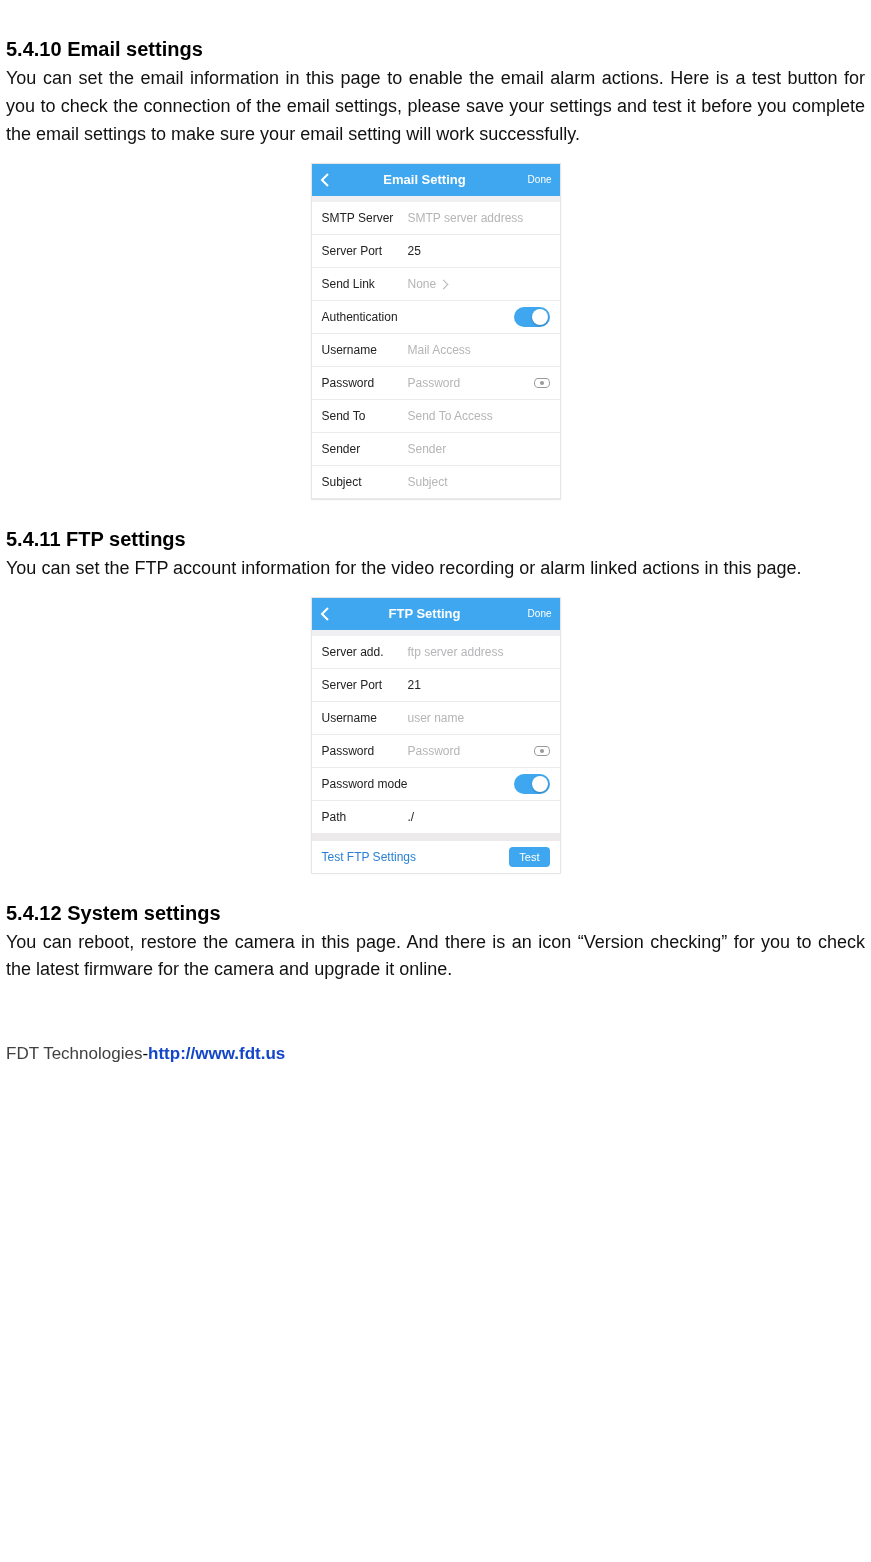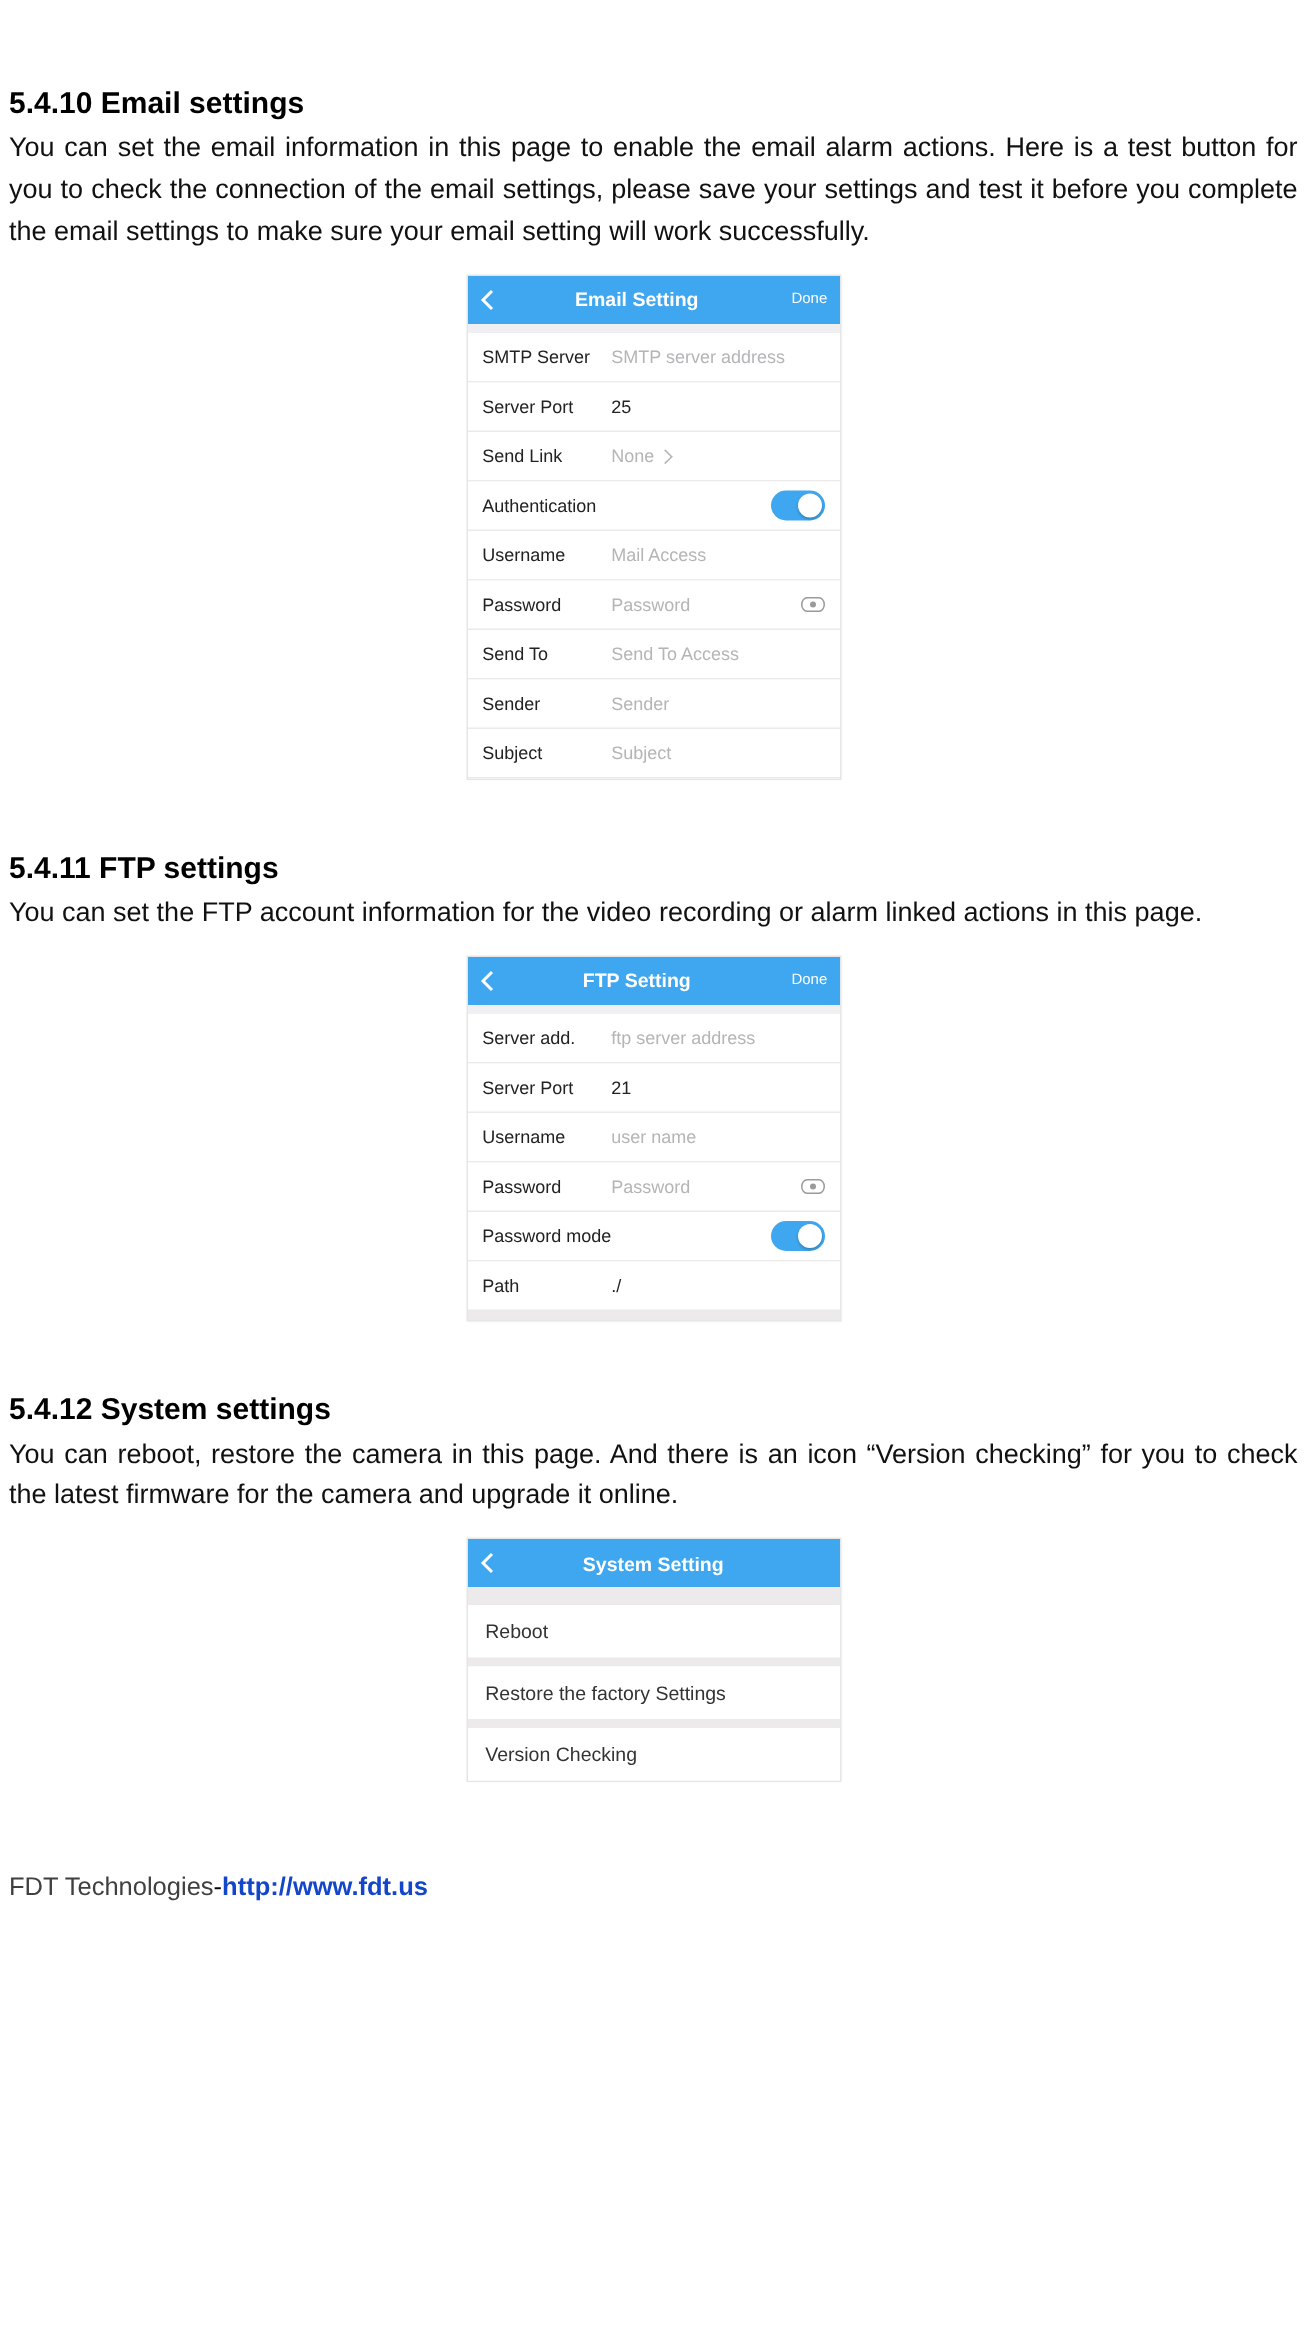--- a/index.html
+++ b/index.html
@@ -24,21 +24,21 @@
     gap: 6px;
   }
   .top-logo svg { display:block; }
   .top-logo .brand {
     font-weight: 700;
     font-size: 22px;
     letter-spacing: 1px;
     color: #111;
   }
   .section {
-    margin-top: 48px;
+    margin-top: 28px;
   }
   .section h2 {
     font-size: 20px;
     font-weight: 700;
     margin-bottom: 4px;
   }
   .section p.body {
     font-size: 18px;
     line-height: 1.55;
     text-align: justify;
@@ -272,42 +272,31 @@
         </div>
         <div class="row">
           <span class="label" style="flex:1;width:auto">Password mode</span>
           <span class="toggle"></span>
         </div>
         <div class="row">
           <span class="label">Path</span>
           <span class="value">./</span>
         </div>
         <div style="height:6px;background:#eceaea"></div>
+        <div class="test-row">
+          <span class="testlabel">Test FTP Settings</span>
+          <span class="test-btn">Test</span>
+        </div>
       </div>
     </div>
   </div>
 
   <div class="section">
     <h2>5.4.12 System settings</h2>
     <p class="body">You can reboot, restore the camera in this page. And there is an icon “Version checking” for you to check the latest firmware for the camera and upgrade it online.</p>
 
-    <div class="phone">
-      <div class="navbar">
-        <span class="back">
-          <svg width="10" height="14" viewBox="0 0 10 14">
-              <path d="M8 1 L2 7 L8 13" stroke="#fff" stroke-width="2" fill="none"></path>
-            </svg>
-        </span>
-        <span class="title">System Setting</span>
-        <span class="done" style="width:18px"></span>
-      </div>
-      <div style="background:#eceaea;height:12px"></div>
-      <div class="sys-row">Reboot</div>
-      <div class="sys-row">Restore the factory Settings</div>
-      <div class="sys-row" style="border-bottom:none">Version Checking</div>
-    </div>
   </div>
 
   <div class="footer">
     <span class="company">FDT Technologies</span><span class="dash">-</span><span class="url">http://www.fdt.us</span>
   </div>
 
 </div>
 
 </body></html>

